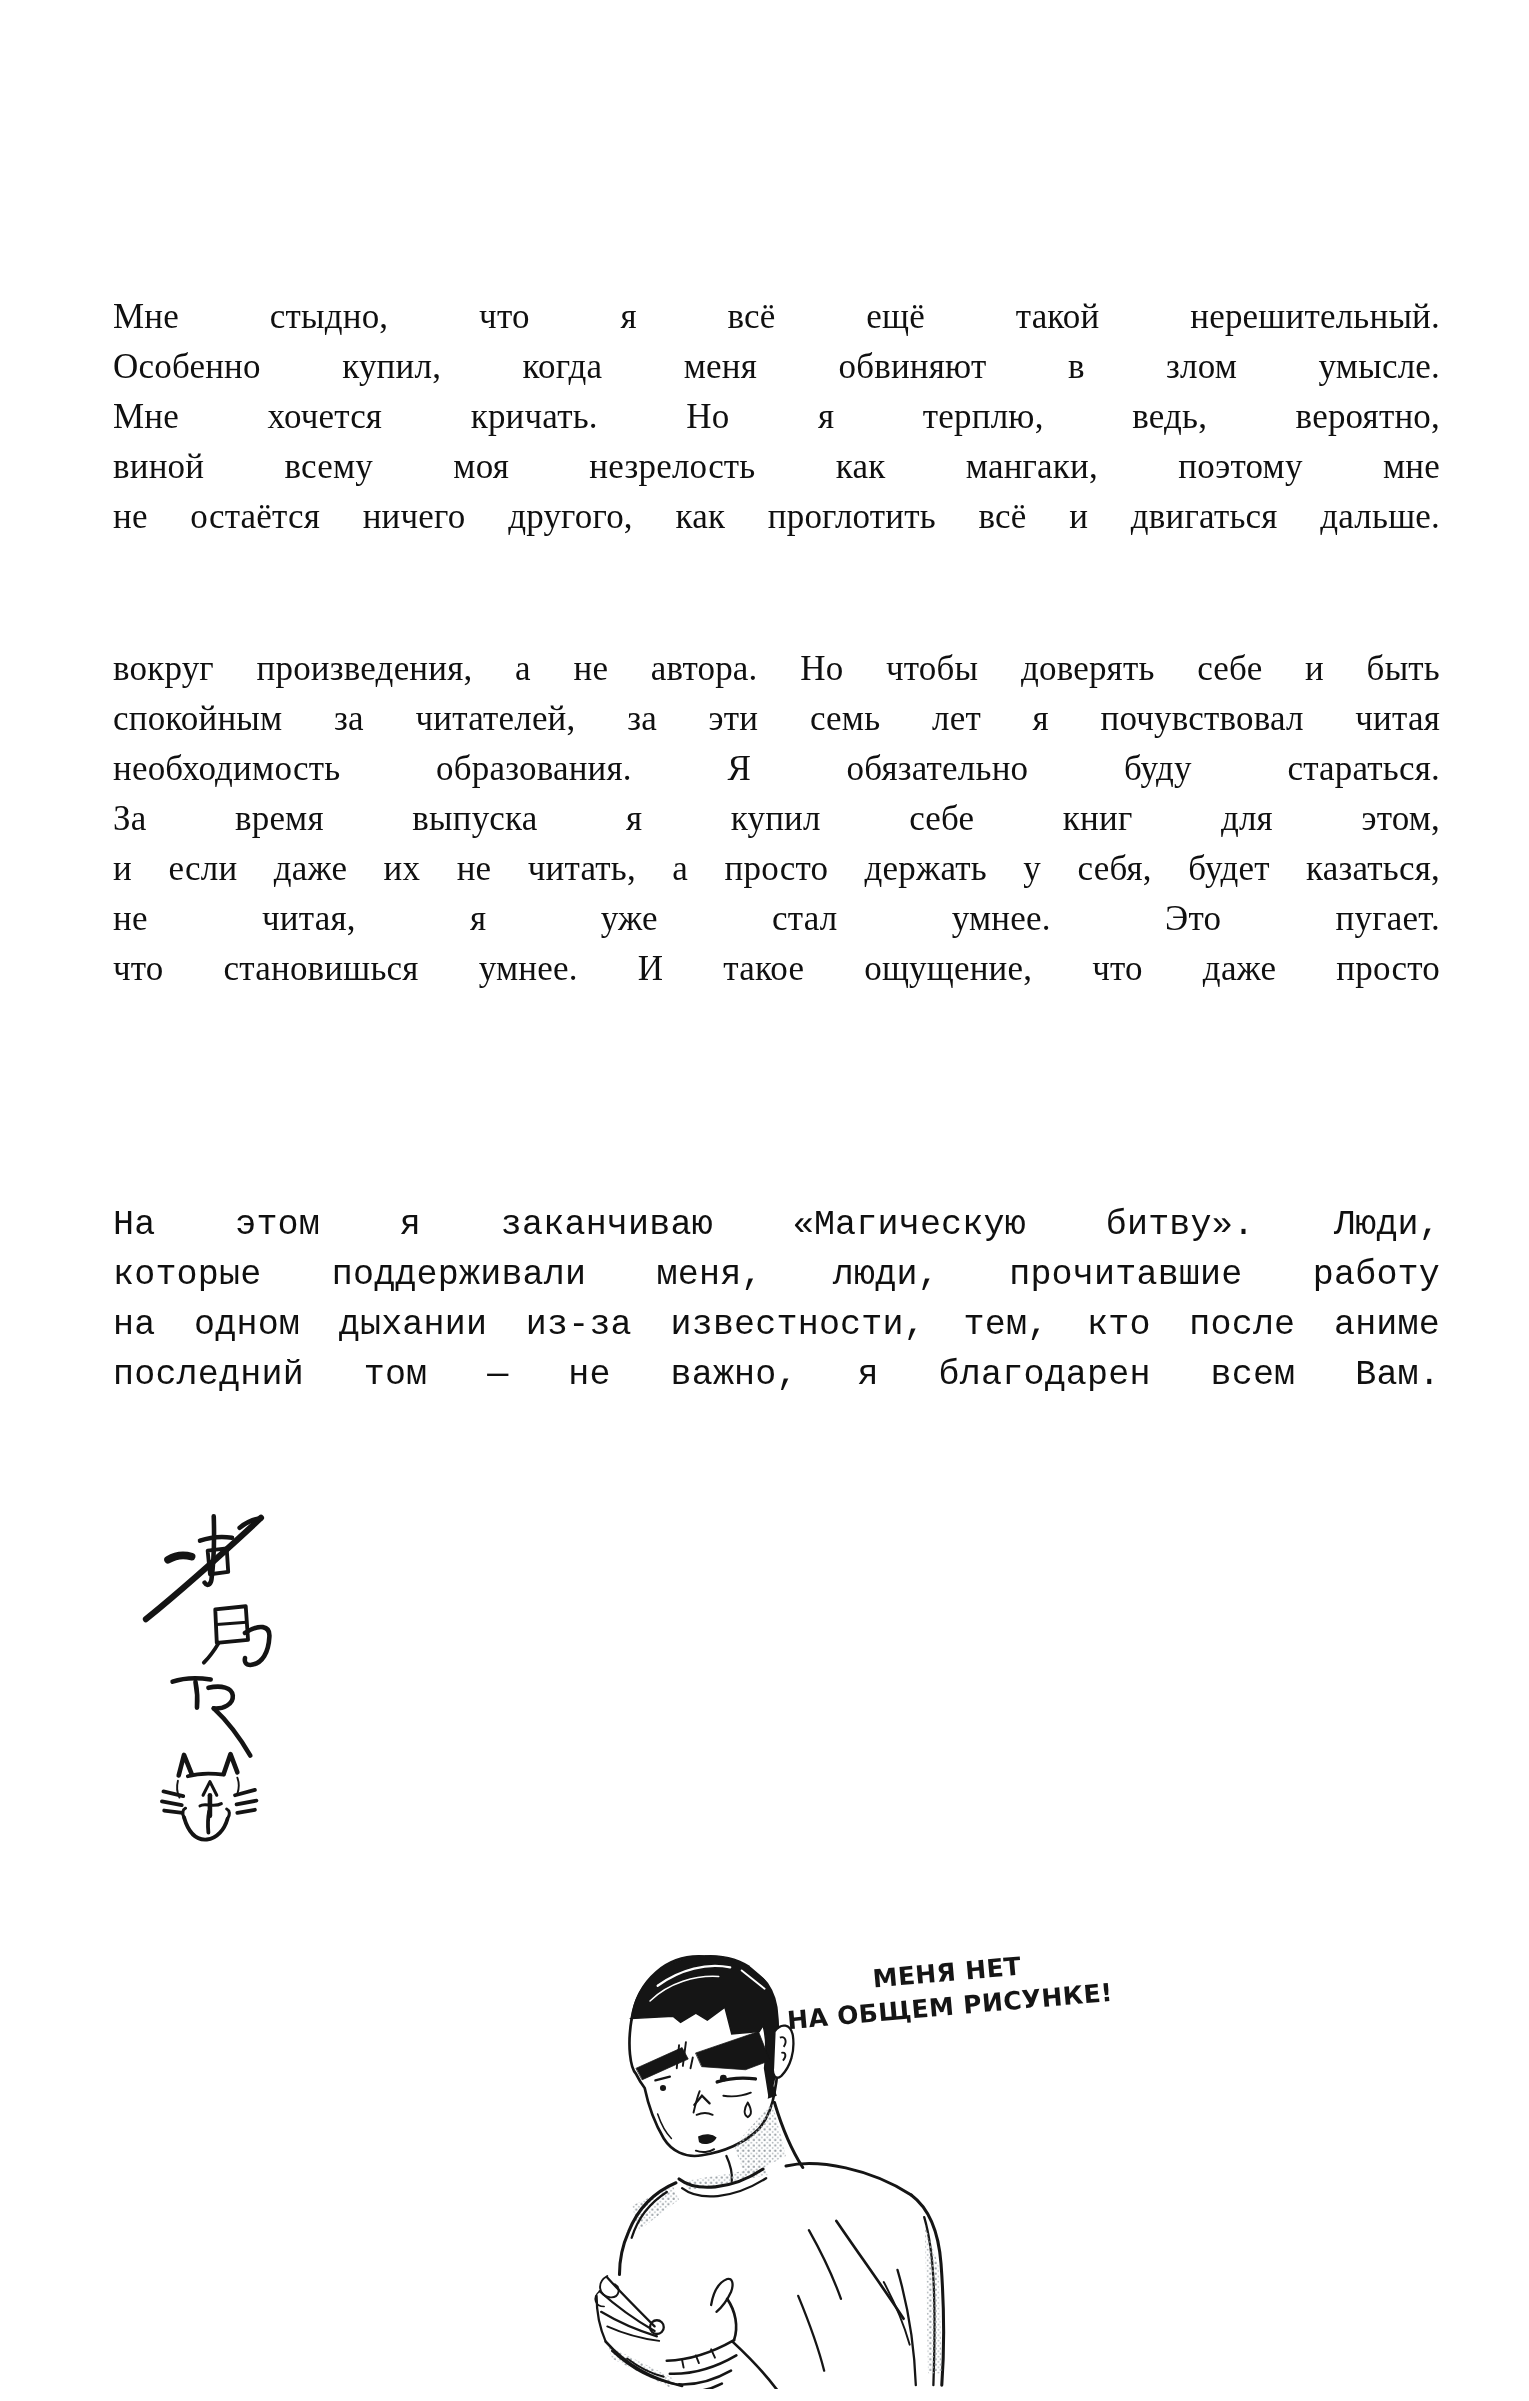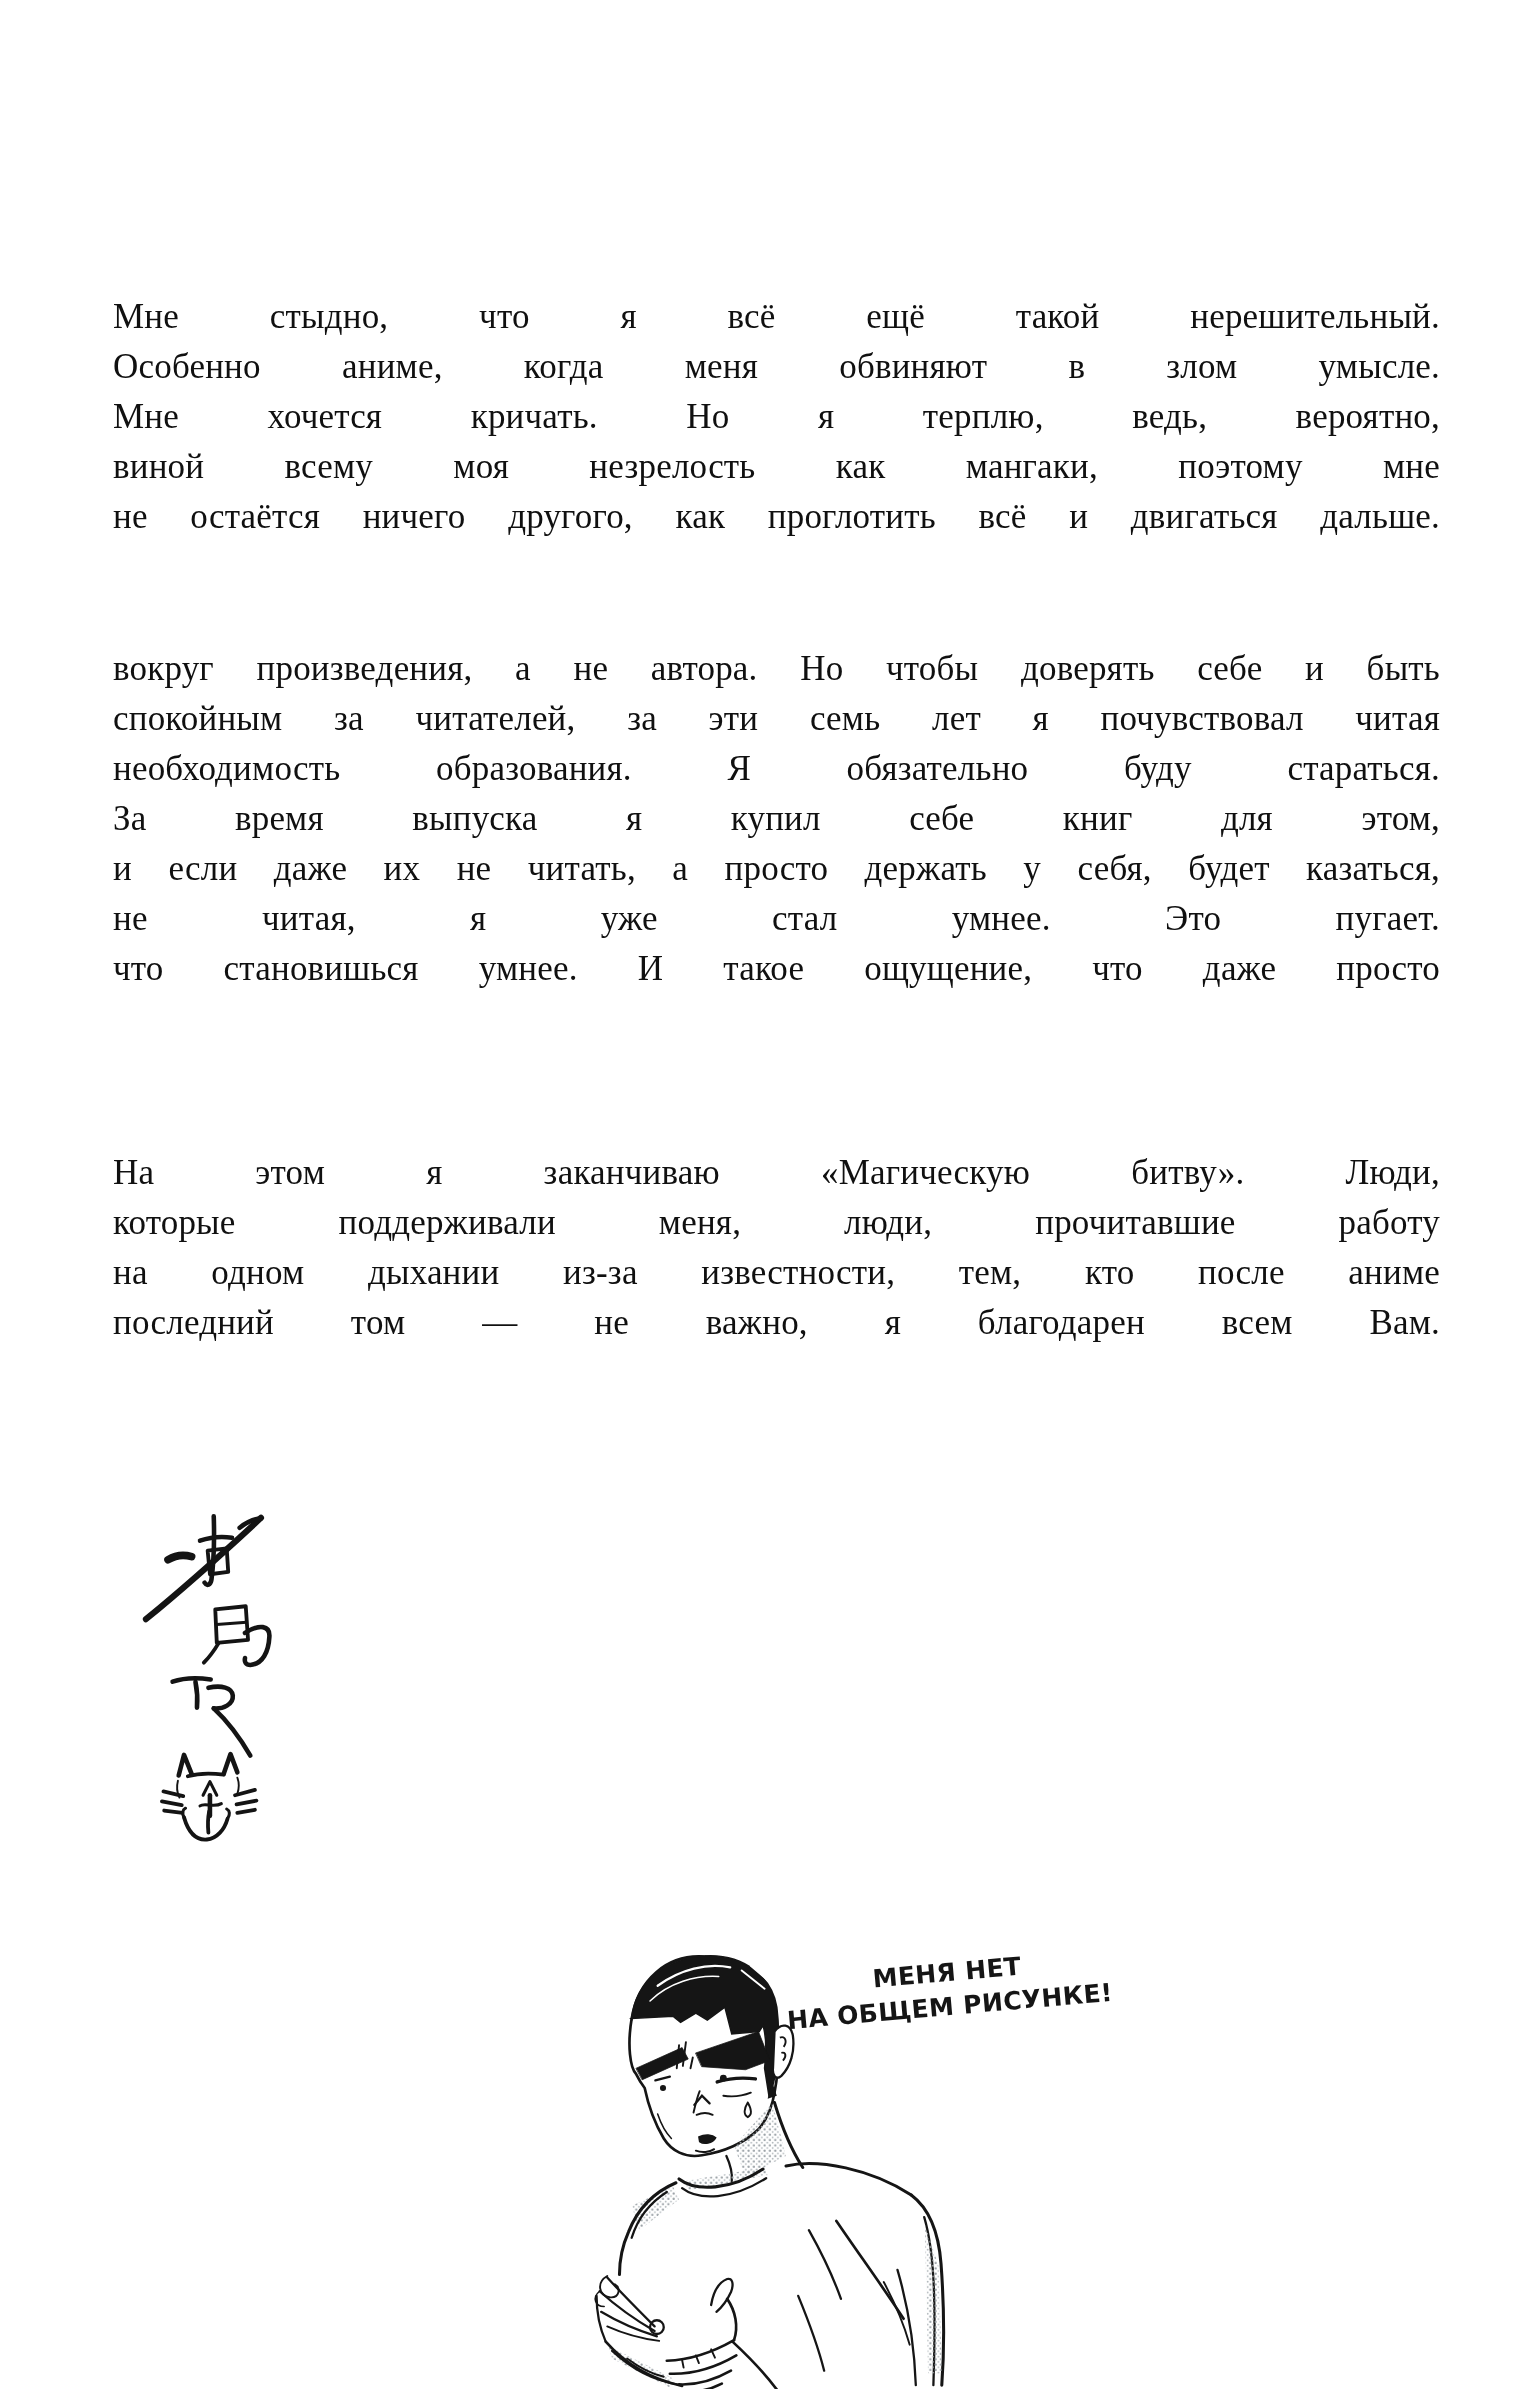--- a/index.html
+++ b/index.html
@@ -20,21 +20,21 @@
     letter-spacing:0.2px;
   }
   .para .line{
     text-align:justify;
     text-align-last:justify;
     -moz-text-align-last:justify;
     white-space:normal;
   }
   .p1{top:292px;}
   .p2{top:644px;}
-  .p3{top:1148px;}
+  .p3{top:1200px;font-family:Liberation Mono, monospace;}
   .signature{
     position:absolute;
     left:136px;top:1512px;
     width:141px;height:344px;
   }
   .illustration{
     position:absolute;
     left:581px;top:1946px;
     width:413px;height:443px;
   }
@@ -56,21 +56,21 @@
   svg *{vector-effect:none;}
 </style>
 </head>
 <body>
 
 <div class="page">
 
   <main>
     <div class="para p1">
         <div class="line">Мне стыдно, что я всё ещё такой нерешительный.</div>
-        <div class="line">Особенно аниме, когда меня обвиняют в злом умысле.</div>
+        <div class="line">Особенно купил, когда меня обвиняют в злом умысле.</div>
         <div class="line">Мне хочется кричать. Но я терплю, ведь, вероятно,</div>
         <div class="line">виной всему моя незрелость как мангаки, поэтому мне</div>
         <div class="line">не остаётся ничего другого, как проглотить всё и двигаться дальше.</div>
       </div>
     <div class="para p2">
         <div class="line">вокруг произведения, а не автора. Но чтобы доверять себе и быть</div>
         <div class="line">спокойным за читателей, за эти семь лет я почувствовал читая</div>
         <div class="line">необходимость образования. Я обязательно буду стараться.</div>
         <div class="line">За время выпуска я купил себе книг для этом,</div>
         <div class="line">и если даже их не читать, а просто держать у себя, будет казаться,</div>

